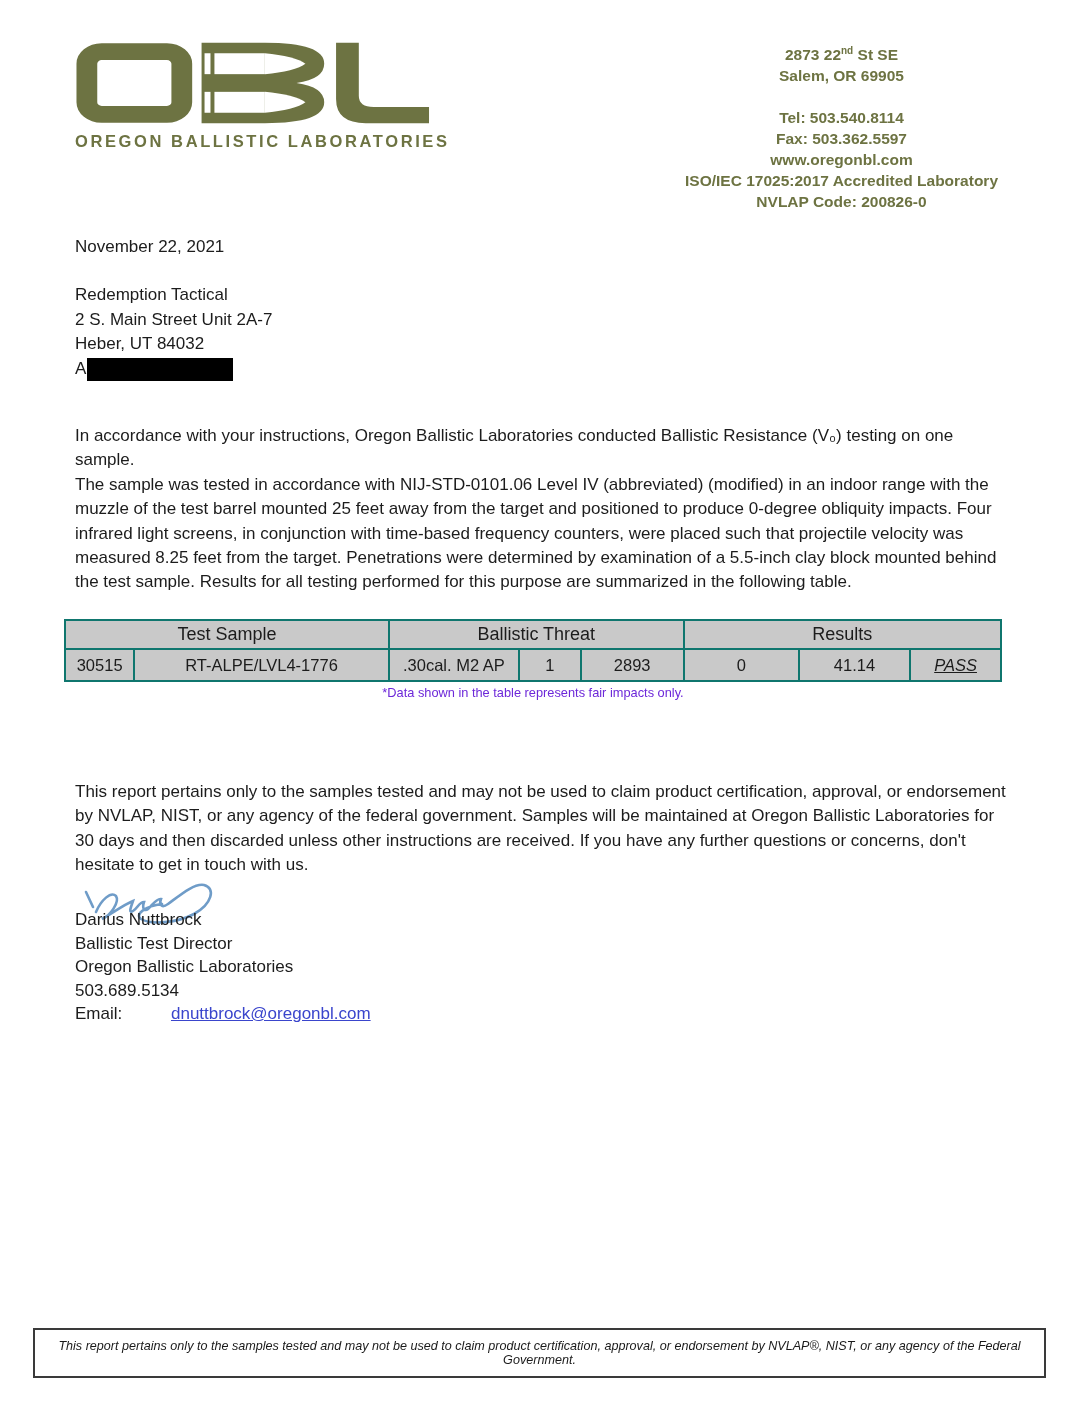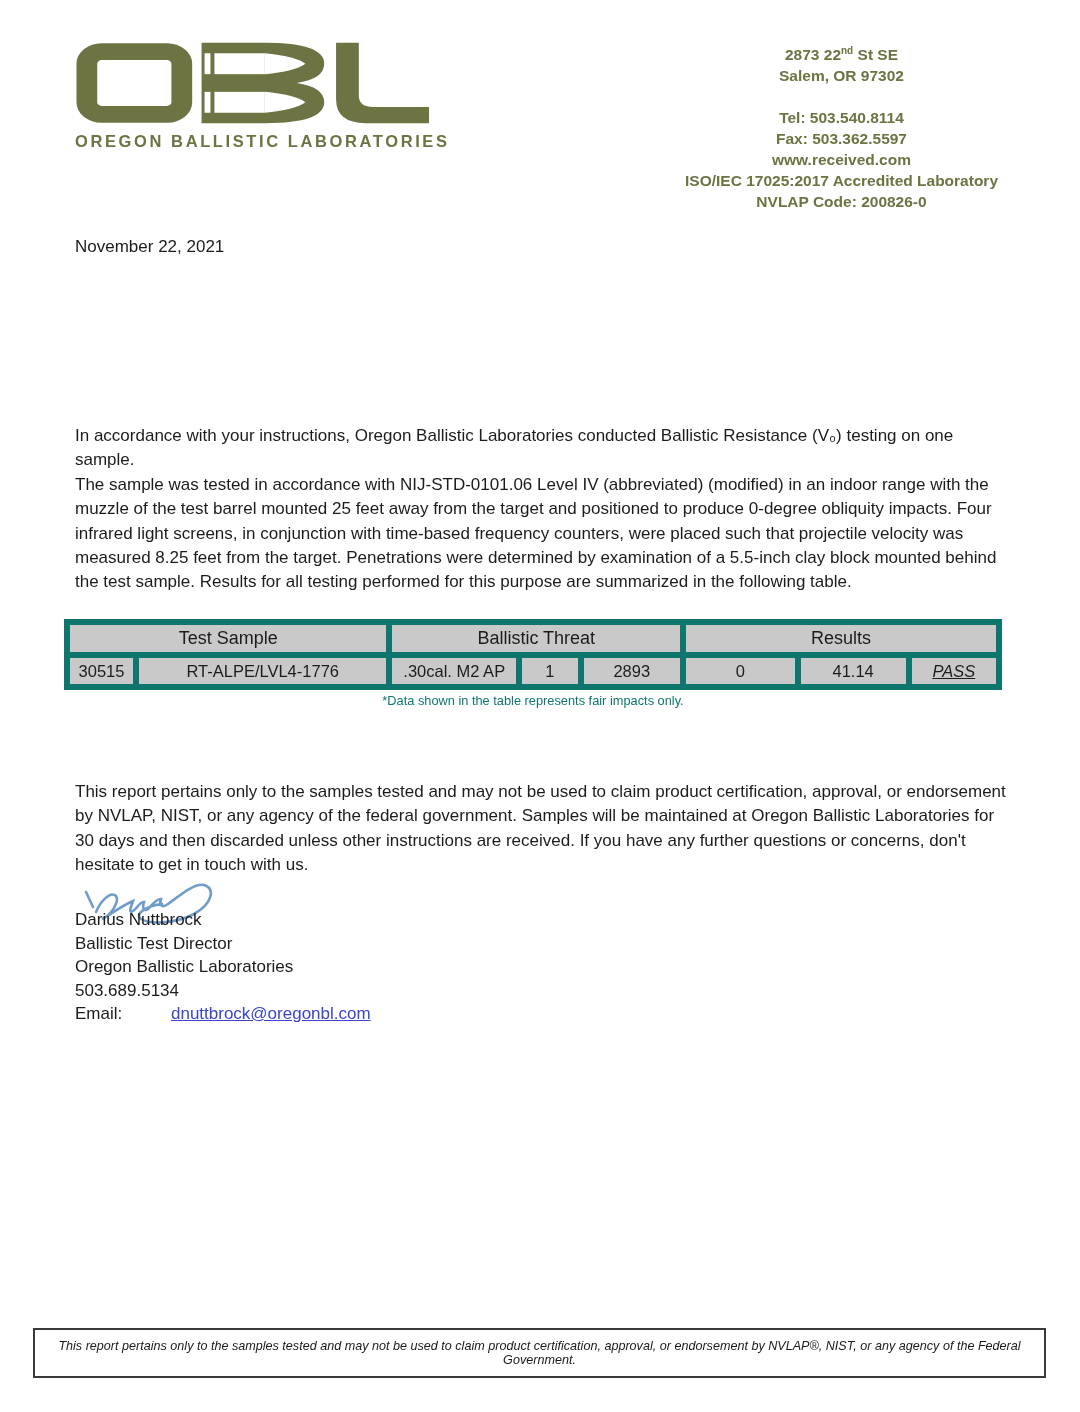--- a/index.html
+++ b/index.html
@@ -49,31 +49,31 @@
     position: absolute; left: 75px; width: 942px;
     font-size: 17px; line-height: 24.4px; text-align: left;
   }
   #para-intro { top: 424px; }
   #para-disclaimer { top: 780px; }
 
   
   .table-wrap { position: absolute; left: 64px; top: 619px; width: 938px; }
   table.results { border-collapse: collapse; width: 100%; table-layout: fixed; }
   table.results th, table.results td {
-    border: 6px solid #0f766e;
+    border: 2px solid #0f766e;
     text-align: center;
     font-weight: normal;
     padding: 3px 4px;
   }
   tr.group-row th { background: #c9c9c9; font-size: 18px; height: 29px; }
   tr.subhead-row th { background: #ffffff; font-size: 16.5px; height: 60px; line-height: 21px; }
   tr.data-row td { background: #c9c9c9; font-size: 16.5px; height: 32px; }
   td.cell-model { text-align: left; padding-left: 12px; }
   td.cell-pass { font-weight: bold; font-style: italic; text-decoration: underline; }
-  .footnote { text-align: center; font-size: 12.8px; margin-top: 3px; color: #0f766e; }
+  .footnote { text-align: center; font-size: 12.8px; margin-top: 3px; color: #6d28d9; }
 
   
   .signature-svg { position: absolute; left: 78px; top: 876px; }
   .sig-block { position: absolute; left: 75px; top: 908px; font-size: 17px; line-height: 23.5px; }
   .sig-block a { color: #3a45cc; text-decoration: underline; margin-left: 44px; }
 
   
   .footer-box {
     position: absolute; left: 33px; top: 1328px; width: 1013px;
     border: 2px solid #3a3a3a;
@@ -101,31 +101,37 @@
       <rect x="141" y="62" width="51" height="26" fill="#ffffff"></rect>
       <path d="M192,62 C211,64 227,69 233,75 C227,81 211,86 192,88 z" fill="#ffffff"></path>
 
       <path d="M264,1 h23 v66 q0,14 15,14 h56 v20 h-64 q-30,0 -30,-30 z" fill="#6d7342"></path>
     </svg>
     <div class="logo-text">OREGON BALLISTIC LABORATORIES</div>
   </div>
 
   <div class="contact">
     <div><span>2873 22</span><sup>nd</sup><span> St SE</span></div>
-    <div>Salem, OR 97302</div>
+    <div>Salem, OR 69905</div>
     <div class="gap"></div>
     <div>Tel: 503.540.8114</div>
     <div>Fax: 503.362.5597</div>
-    <div>www.received.com</div>
+    <div>www.oregonbl.com</div>
     <div>ISO/IEC 17025:2017 Accredited Laboratory</div>
     <div>NVLAP Code: 200826-0</div>
   </div>
 
   <div class="date">November 22, 2021</div>
 
+  <div class="address">
+    <div>Redemption Tactical</div>
+    <div>2 S. Main Street Unit 2A-7</div>
+    <div>Heber, UT 84032</div>
+    <div><span>A</span><span class="redaction"></span></div>
+  </div>
 
   <div class="para" id="para-intro">
     <div>In accordance with your instructions, Oregon Ballistic Laboratories conducted Ballistic Resistance (V₀) testing on one sample.</div>
     <div>The sample was tested in accordance with NIJ-STD-0101.06 Level IV (abbreviated) (modified) in an indoor range with the muzzle of the test barrel mounted 25 feet away from the target and positioned to produce 0-degree obliquity impacts. Four infrared light screens, in conjunction with time-based frequency counters, were placed such that projectile velocity was measured 8.25 feet from the target. Penetrations were determined by examination of a 5.5-inch clay block mounted behind the test sample. Results for all testing performed for this purpose are summarized in the following table.</div>
   </div>
 
   <div class="table-wrap">
     <table class="results">
       <colgroup>
         <col style="width:7.4%">

